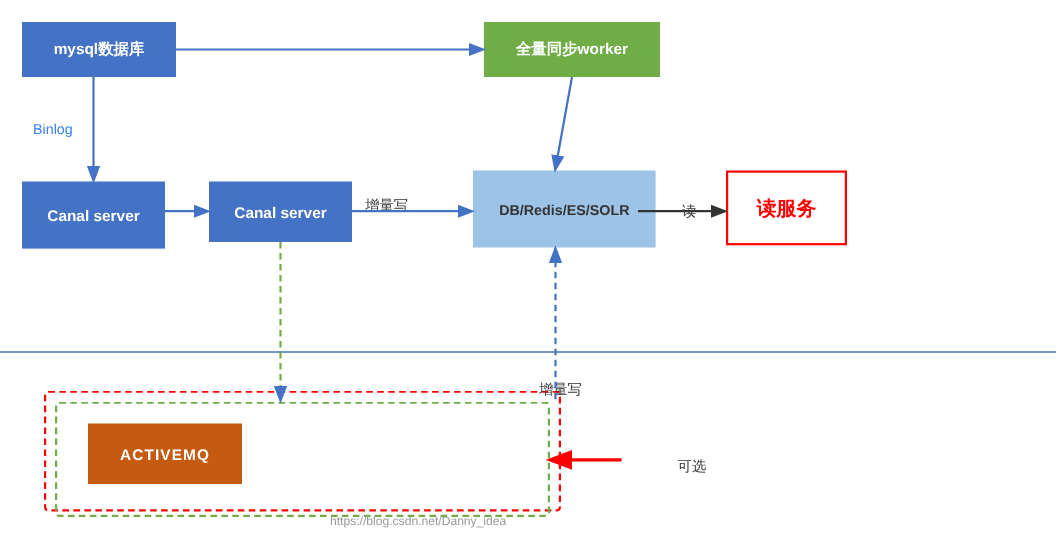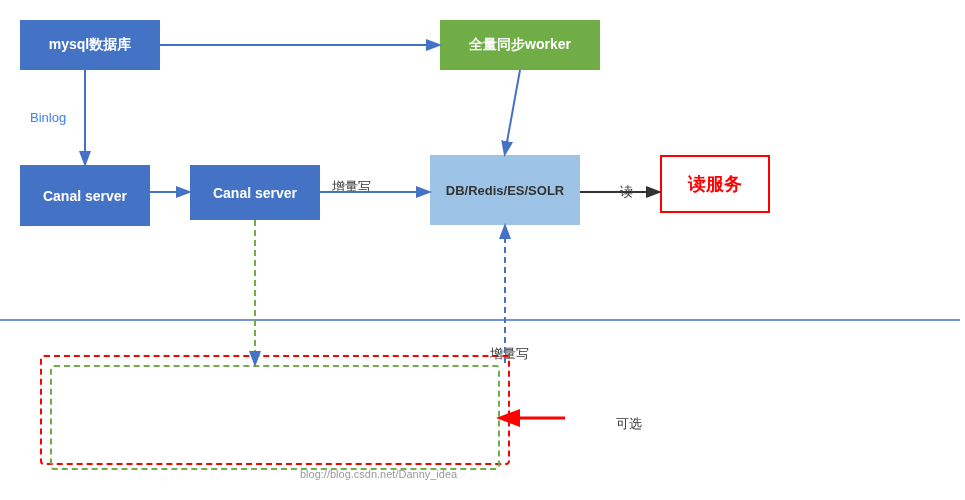--- a/index.html
+++ b/index.html
@@ -111,34 +111,37 @@
   </div>
 
   <div class="box box-blue" style="left:20px; top:165px; width:130px; height:61px; font-size:14px;">
     <span>Canal server</span>
   </div>
 
   <div class="box box-blue" style="left:190px; top:165px; width:130px; height:55px; font-size:14px;">
     <span>Canal server</span>
   </div>
 
-  <div class="box box-lightblue" style="left:430px; top:155px; width:150px; height:70px; font-size:13px; padding:4px;">
+  <div class="box box-lightblue" style="left:430px; top:155px; width:166px; height:70px; font-size:13px; padding:4px;">
     <span>DB/Redis/ES/SOLR</span>
   </div>
 
-  <div class="box box-red-outline" style="left:660px; top:155px; width:110px; height:58px; font-size:18px;">
+  <div class="box box-red-outline" style="left:660px; top:155px; width:110px; height:68px; font-size:18px;">
     <span>读服务</span>
   </div>
 
   <div class="dashed-container" style="left:40px; top:355px; width:470px; height:110px;">
   </div>
 
   <div class="green-dashed" style="left:50px; top:365px; width:450px; height:105px;">
   </div>
 
+  <div class="box box-orange" style="left:80px; top:385px; width:140px; height:55px; font-size:14px; letter-spacing:1px;">
+    <span>ACTIVEMQ</span>
+  </div>
 
 
   <div class="arrow-label" style="left:30px; top:110px; color:#3b82f6;">
     <span>Binlog</span>
   </div>
 
   <div class="arrow-label" style="left:332px; top:178px; color:#333;">
     <span>增量写</span>
   </div>
 
@@ -148,21 +151,21 @@
 
   <div class="arrow-label" style="left:490px; top:345px; color:#333;">
     <span>增量写</span>
   </div>
 
   <div class="arrow-label" style="left:570px; top:415px; color:#333;margin-left:46px;">
     <span>可选</span>
   </div>
 
   <div class="watermark">
-    <span>blog://blog.csdn.net/Danny_idea</span>
+    <span>https://blog.csdn.net/Danny_idea</span>
   </div>
 
   <svg class="arrows">
     <defs>
 
       <marker id="arrowBlue" markerWidth="8" markerHeight="8" refX="6" refY="3" orient="auto">
         <path d="M0,0 L0,6 L8,3 z" fill="#4472C4"></path>
       </marker>
 
       <marker id="arrowRed" markerWidth="8" markerHeight="8" refX="6" refY="3" orient="auto">

